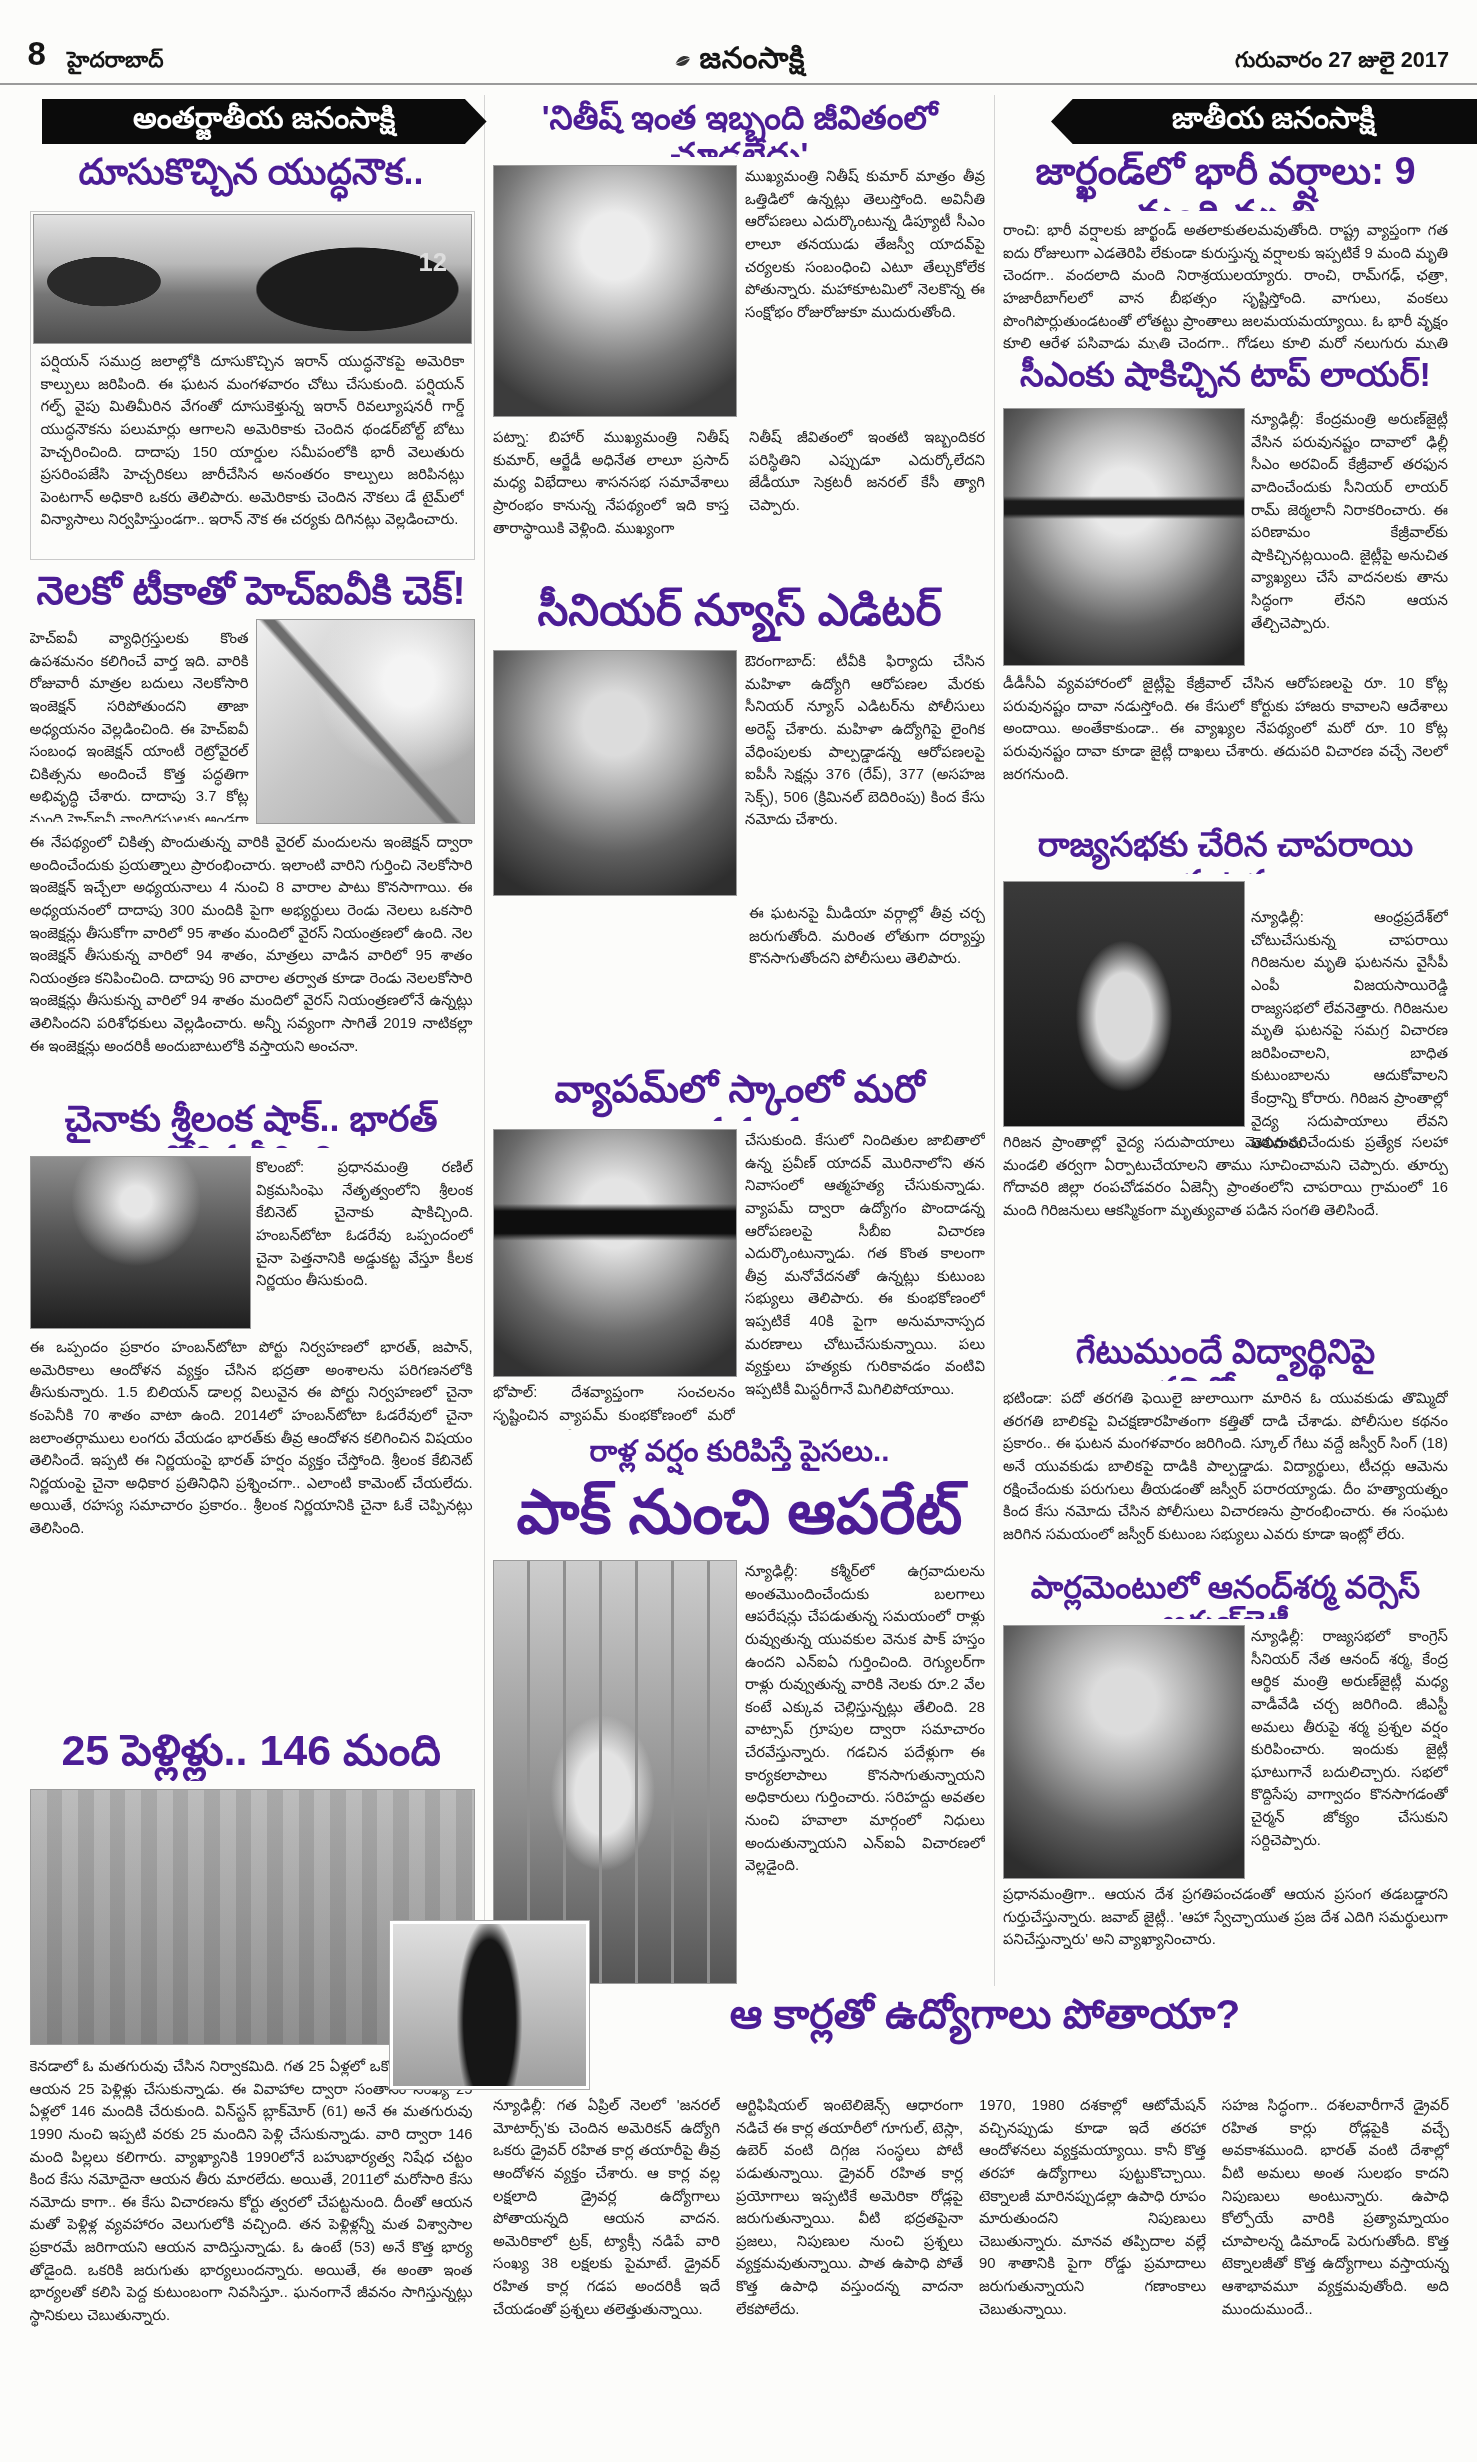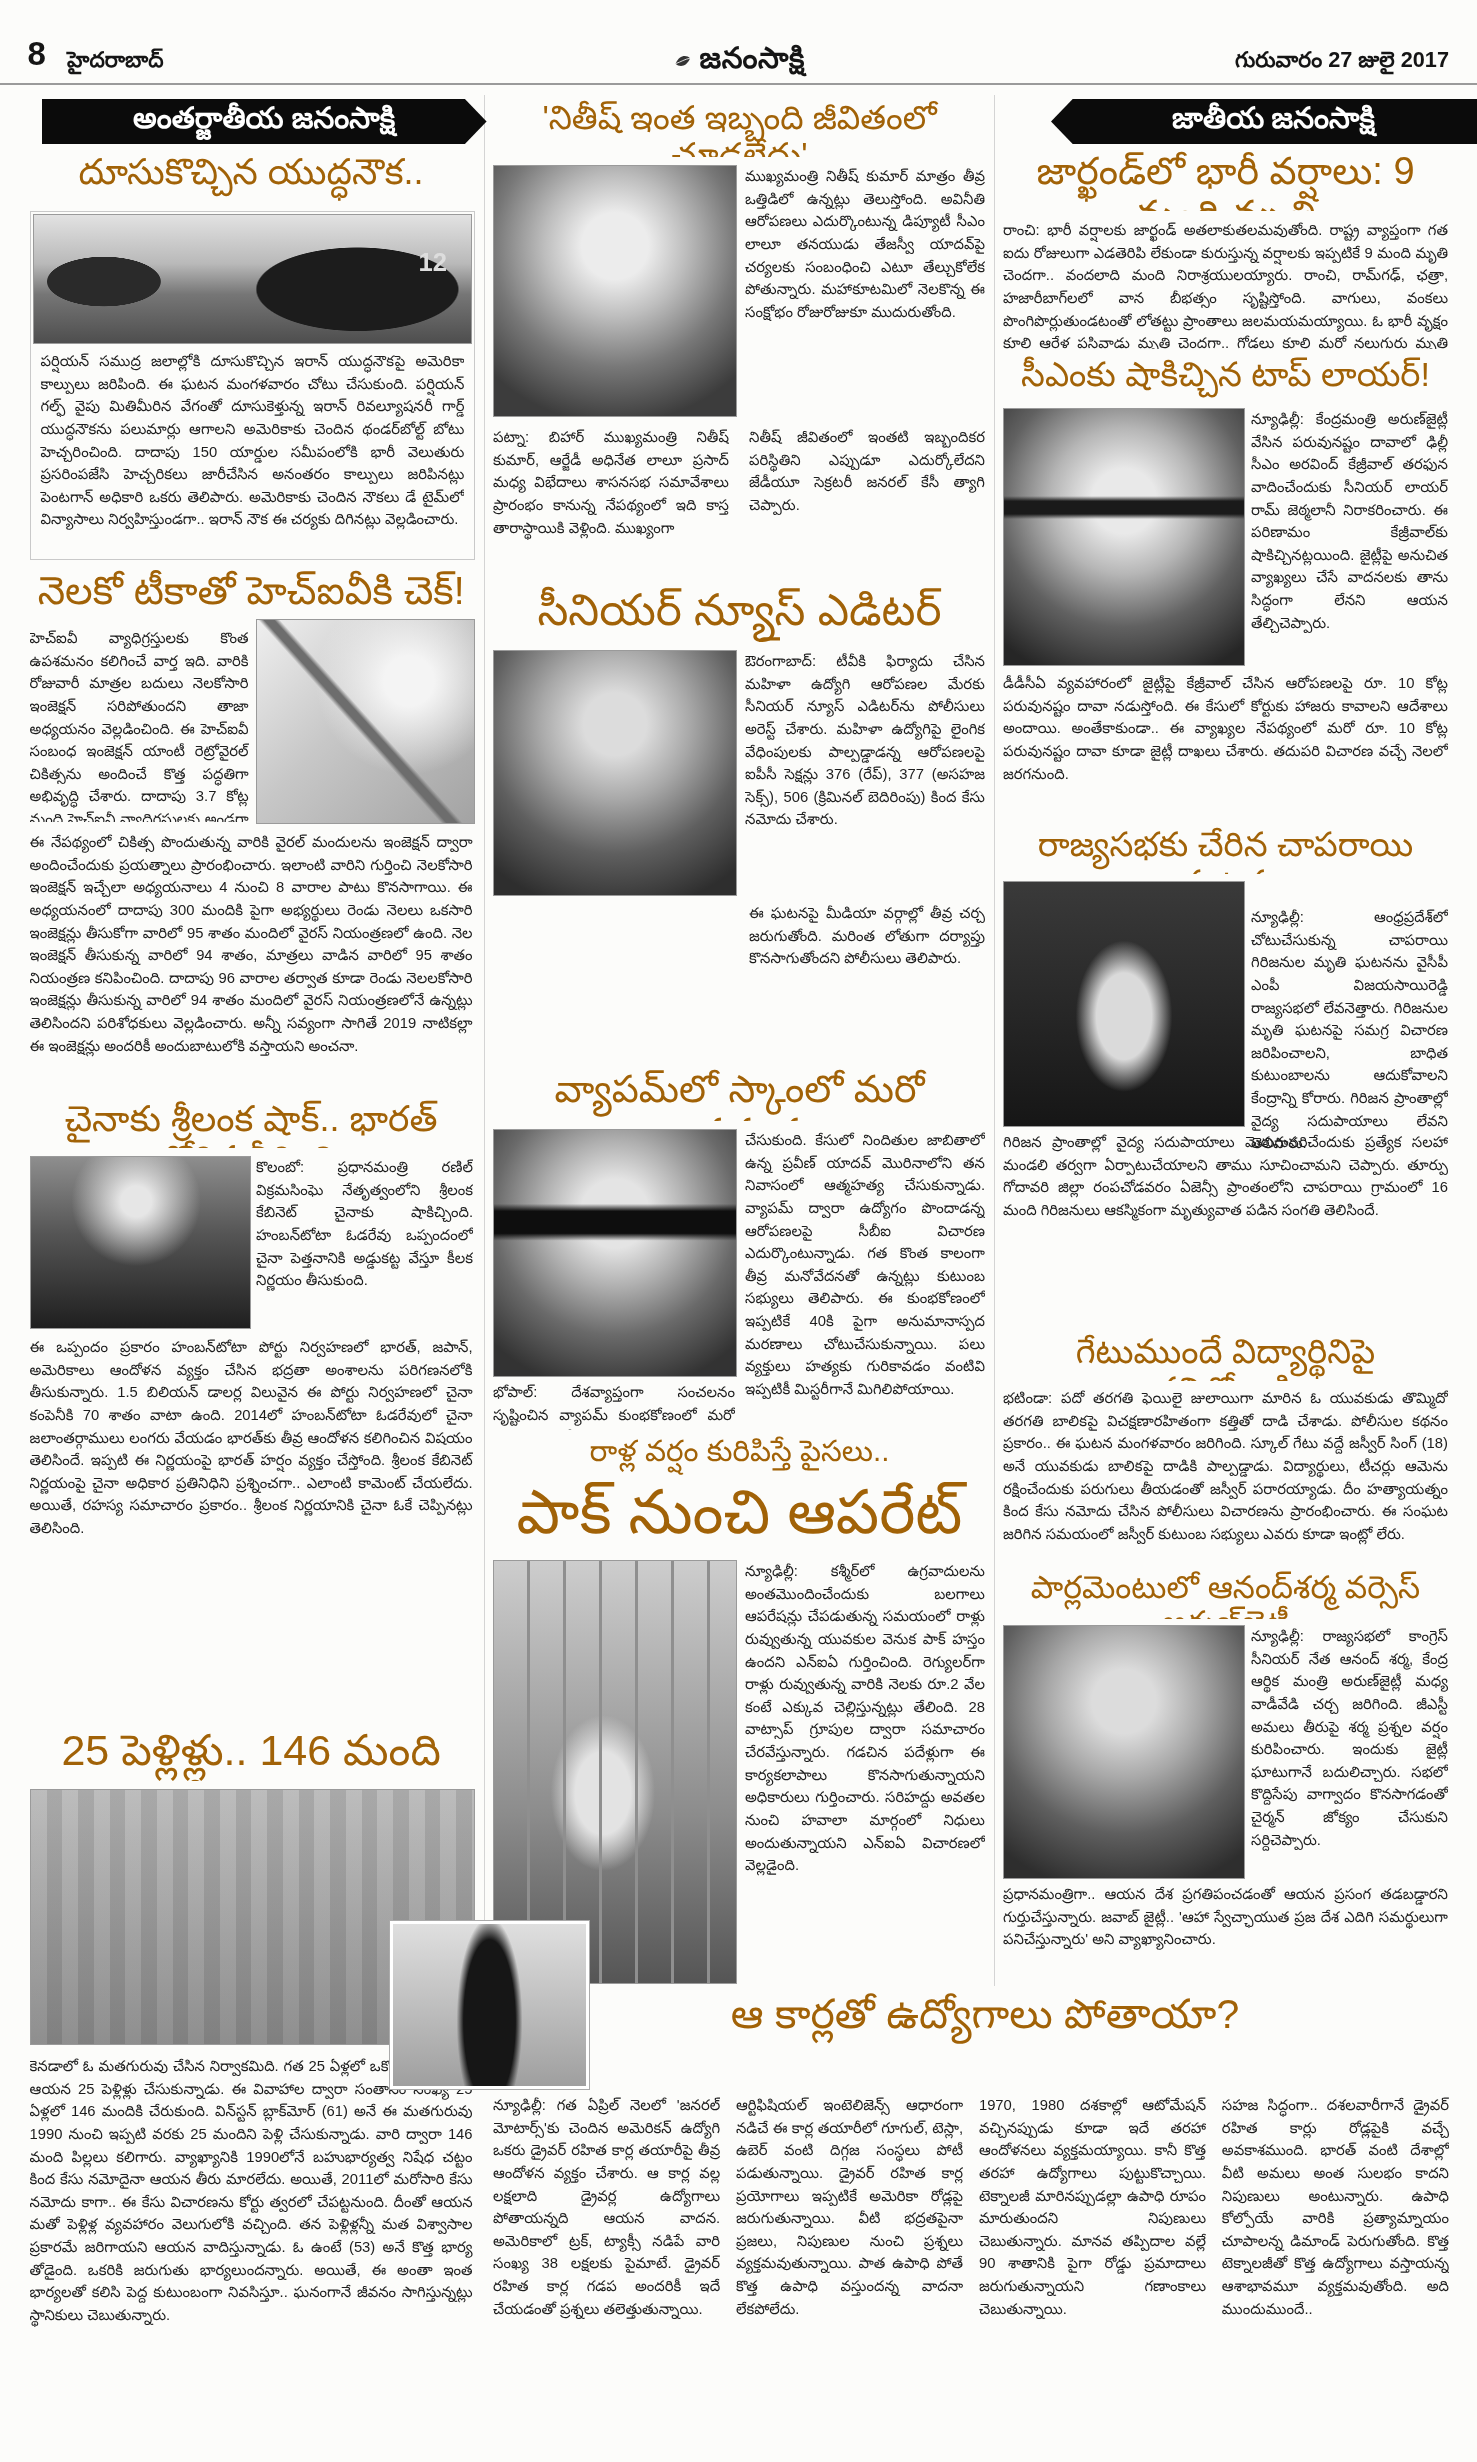--- a/index.html
+++ b/index.html
@@ -15,21 +15,21 @@
   .datetxt{font-size:21.7px;font-weight:bold;text-align:right;}
   .masthead{display:flex;align-items:center;gap:5.9px;justify-content:center;}
   .masthead .mtxt{font-size:29.6px;font-weight:bold;letter-spacing:0.5px;}
   .banner{
     background:#0b0b0b;color:#fff;font-size:29.6px;font-weight:bold;
     display:flex;align-items:center;justify-content:center;overflow:hidden;
   }
   .banner-l{clip-path:polygon(0 0,calc(100% - 21.7px) 0,100% 50%,calc(100% - 21.7px) 100%,0 100%);margin-left:12px;}
   .banner-r{clip-path:polygon(21.7px 0,100% 0,100% 100%,21.7px 100%,0 50%);}
   .head{
-    font-weight:normal;color:#a16207;text-align:center;overflow:hidden;
+    font-weight:bold;color:#4c1d95;text-align:center;overflow:hidden;
     line-height:1.12;letter-spacing:0;
   }
   .body{
     font-size:14.8px;line-height:1.53;text-align:justify;overflow:hidden;
     color:#1c1c1c;
   }
   .photo{border:1px solid #9a9a9a;overflow:hidden;}
   .box{border:1px solid #c9c9c9;}
   .ph-ships{background:
     radial-gradient(ellipse 94px 41px at 16% 52%,#2a2a2a 60%,transparent 61%),

